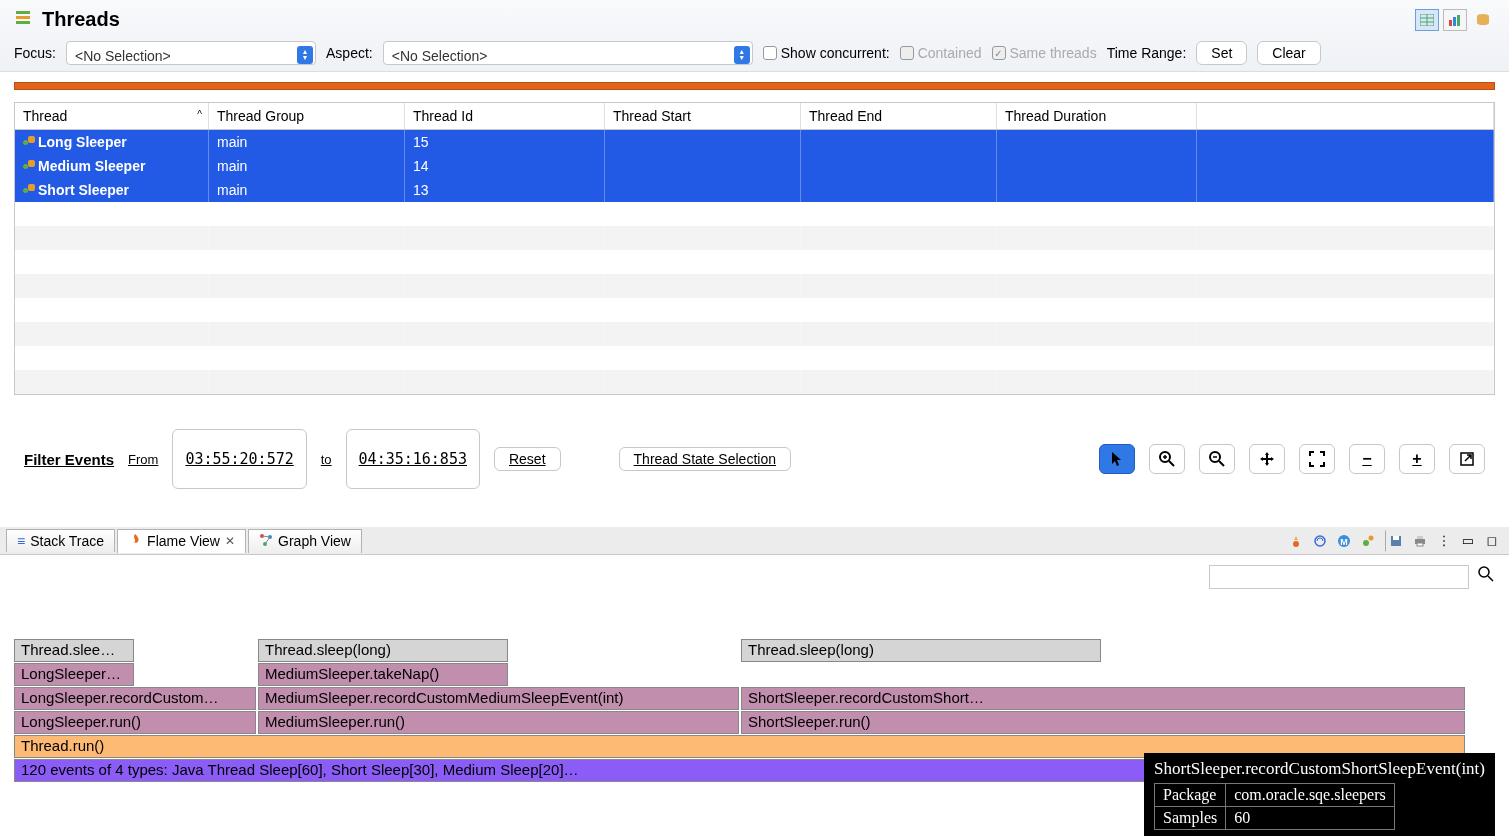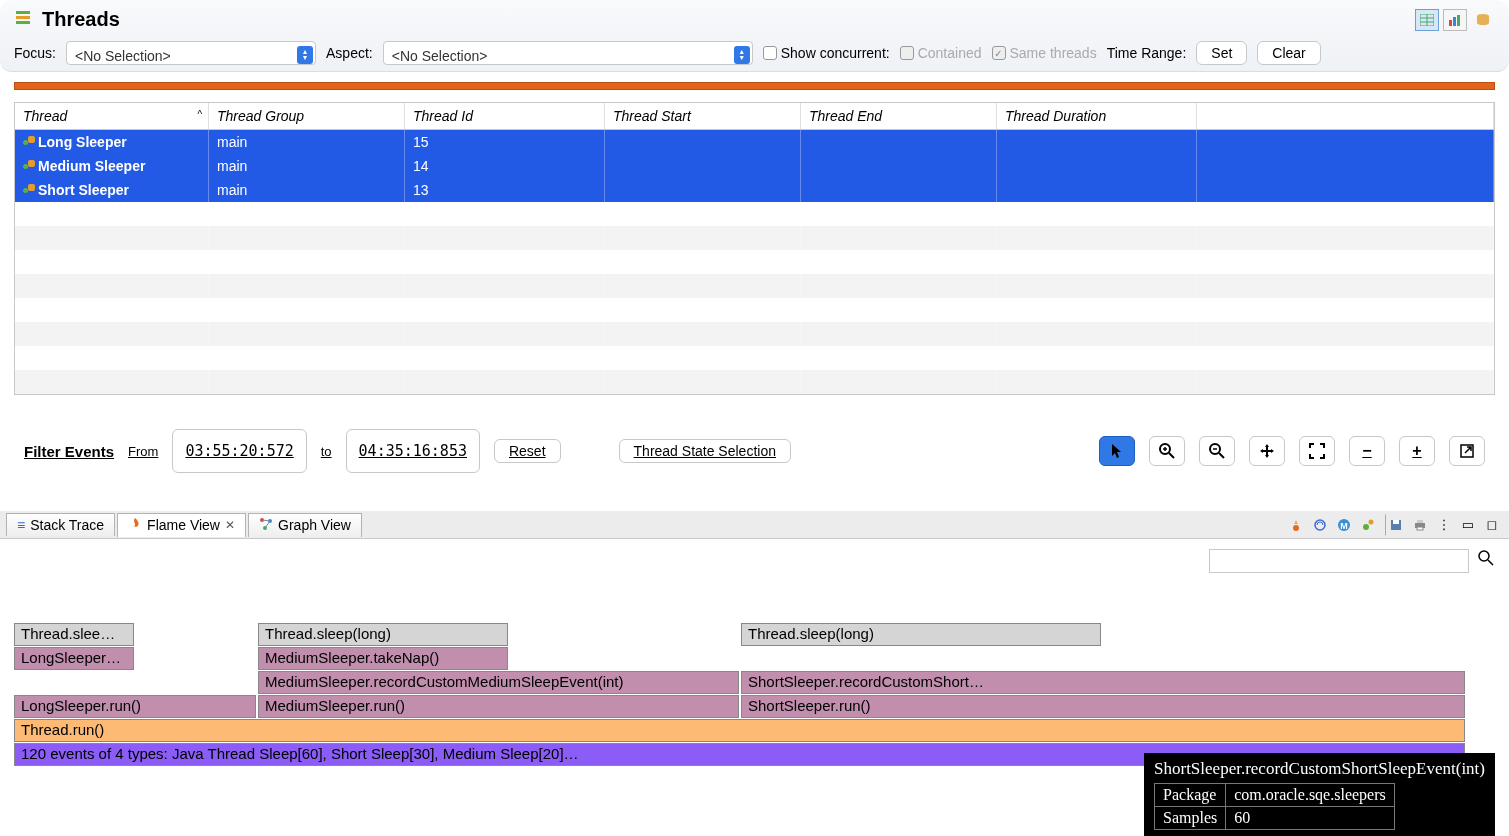--- a/index.html
+++ b/index.html
@@ -1,37 +1,37 @@
 <!DOCTYPE html>
 <html><head>
 <meta charset="utf-8">
 <style>
 * { box-sizing: border-box; margin: 0; padding: 0; }
 body { font-family: -apple-system, BlinkMacSystemFont, "Segoe UI", sans-serif; font-size: 13px; color: #000; background: #fff; width: 1509px; }
-.top-panel { background: linear-gradient(#f9fafc, #eef1f6); padding: 8px 14px 6px 14px; border-bottom: 1px solid #ddd; border-radius: 12px; }
+.top-panel { background: linear-gradient(#f9fafc, #eef1f6); padding: 8px 14px 6px 14px; border-bottom: 1px solid #ddd; }
 .title-row { display: flex; align-items: center; justify-content: space-between; margin-bottom: 10px; }
 .title-left { display: flex; align-items: center; gap: 10px; }
 .title-text { font-size: 20px; font-weight: bold; }
 .title-icons { display: flex; gap: 4px; align-items: center; }
 .toolbar-icon-btn { width: 24px; height: 22px; border: 1px solid #bbb; background: #f6f6f6; display: flex; align-items: center; justify-content: center; cursor: pointer; }
 .toolbar-icon-btn.pressed { background: #d9e6f7; border-color: #6aa0d8; }
 .filter-row { display: flex; align-items: center; gap: 10px; flex-wrap: nowrap; }
 .filter-label { font-size: 14px; }
 .combo { display: inline-flex; align-items: flex-end; background: #fff; border: 1px solid #c8c8c8; border-radius: 4px; height: 24px; padding: 0 2px 0 8px; }
 .combo-text { flex: 1; color: #333; font-size: 14px; }
 .combo-updown { background: #2f78e6; color: #fff; width: 16px; height: 18px; border-radius: 3px; display: flex; flex-direction: column; align-items: center; justify-content: center; font-size: 8px; line-height: 6px; }
 .checkbox-wrap { display: inline-flex; align-items: center; gap: 4px; font-size: 14px; }
 .cb { width: 14px; height: 14px; border: 1px solid #999; border-radius: 3px; background: #fff; display: inline-flex; align-items: center; justify-content: center; font-size: 10px; color: #888; }
 .cb.disabled { background: #eee; }
 .disabled-text { color: #aaa; }
 .btn { background: #fff; border: 1px solid #c8c8c8; border-radius: 6px; padding: 3px 14px; font-size: 14px; cursor: pointer; }
 .orange-bar { height: 8px; background: #e2651a; margin: 10px 14px 0 14px; border: 1px solid #b94f12; }
 .table-wrap { margin: 12px 14px 0 14px; border: 1px solid #c8c8c8; }
 .thead { display: flex; background: #fff; border-bottom: 1px solid #c8c8c8; }
-.th { padding: 5px 8px; border-right: 1px solid #e0e0e0; font-size: 14px; position: relative; font-style: italic; }
+.th { padding: 5px 8px; border-right: 1px solid #e0e0e0; font-size: 14px; position: relative; }
 .th .sort-ind { position: absolute; right: 6px; top: 6px; font-size: 10px; }
 .tbody { }
 .tr { display: flex; height: 24px; align-items: stretch; }
 .tr .td { padding: 3px 8px; border-right: 1px solid rgba(255,255,255,0.3); font-size: 14px; display: flex; align-items: center; }
 .tr.selected { background: #225ae6; color: #fff; }
 .tr.selected .td { font-weight: bold; }
 .tr.even { background: #f3f3f3; }
 .tr.odd { background: #fff; }
 .col-thread { width: 194px; }
 .col-group { width: 196px; }
@@ -39,21 +39,21 @@
 .col-start { width: 196px; }
 .col-end { width: 196px; }
 .col-dur { width: 200px; }
 .col-rest { flex: 1; }
 .thread-icon { display: inline-block; width: 12px; height: 12px; margin-right: 3px; position: relative; }
 .thread-icon::before { content:""; position:absolute; left:0; top:4px; width:5px; height:5px; background:#5fae3f; border-radius:50%; }
 .thread-icon::after { content:""; position:absolute; right:0; top:0; width:7px; height:7px; background:#e69c28; border-radius:2px; }
 
 .filter-events-bar { margin: 24px 14px 0 14px; display: flex; align-items: center; gap: 14px; padding: 10px 10px; text-decoration: underline; }
 .fe-title { font-weight: bold; font-size: 15px; }
-.time-box { background: #fff; border: 1px solid #c8c8c8; border-radius: 6px; padding: 12px 12px; font-size: 15px; font-family: ui-monospace, monospace; }
+.time-box { background: #fff; border: 1px solid #c8c8c8; border-radius: 6px; padding: 20px 12px; font-size: 15px; font-family: ui-monospace, monospace; }
 .icon-btn { width: 36px; height: 30px; border: 1px solid #c8c8c8; border-radius: 6px; background: #fff; display: flex; align-items: center; justify-content: center; font-size: 16px; cursor: pointer; font-weight: bold; }
 .icon-btn.active { background: #2f78e6; color: #fff; border-color: #1f5ec0; }
 .spacer { flex: 1; }
 
 .subtabs-row { margin: 28px 0 0 0; display: flex; align-items: center; border-bottom: 1px solid #c8c8c8; background: #ececec; height: 28px; padding-left: 6px; }
 .subtab { display: flex; align-items: center; gap: 5px; padding: 3px 10px; border: 1px solid #b3b3b3; background: linear-gradient(#fff,#eee); border-bottom: none; font-size: 14px; margin-right: 2px; }
 .subtab.active { background: #fff; }
 .close-x { font-size: 12px; color: #555; }
 .subtabs-right { margin-left: auto; display: flex; gap: 2px; padding-right: 6px; }
 .mini-btn { width: 22px; height: 22px; display: flex; align-items: center; justify-content: center; border: 1px solid transparent; font-size: 13px; }
@@ -399,20 +399,21 @@
     <div class="flame-row" style="position: relative;">
       <div class="flame-block fc-grey" style="position: absolute; left: 0px; width: 120px; height: 23px;">Thread.slee…</div>
       <div class="flame-block fc-grey" style="position: absolute; left: 244px; width: 250px; height: 23px;">Thread.sleep(long)</div>
       <div class="flame-block fc-grey" style="position: absolute; left: 727px; width: 360px; height: 23px;">Thread.sleep(long)</div>
     </div>
     <div class="flame-row" style="position: relative;">
       <div class="flame-block fc-purple" style="position: absolute; left: 0px; width: 120px; height: 23px;">LongSleeper…</div>
       <div class="flame-block fc-purple" style="position: absolute; left: 244px; width: 250px; height: 23px;">MediumSleeper.takeNap()</div>
     </div>
     <div class="flame-row" style="position: relative;">
+      <div class="flame-block fc-purple" style="position: absolute; left: 0px; width: 242px; height: 23px;">LongSleeper.recordCustom…</div>
       <div class="flame-block fc-purple" style="position: absolute; left: 244px; width: 481px; height: 23px;">MediumSleeper.recordCustomMediumSleepEvent(int)</div>
       <div class="flame-block fc-purple" style="position: absolute; left: 727px; width: 724px; height: 23px;">ShortSleeper.recordCustomShort…</div>
     </div>
     <div class="flame-row" style="position: relative;">
       <div class="flame-block fc-purple" style="position: absolute; left: 0px; width: 242px; height: 23px;">LongSleeper.run()</div>
       <div class="flame-block fc-purple" style="position: absolute; left: 244px; width: 481px; height: 23px;">MediumSleeper.run()</div>
       <div class="flame-block fc-purple" style="position: absolute; left: 727px; width: 724px; height: 23px;">ShortSleeper.run()</div>
     </div>
     <div class="flame-row" style="position: relative;">
       <div class="flame-block fc-dark-purple" style="position: absolute; left: 0px; width: 1451px; height: 23px;">Thread.run()</div>

